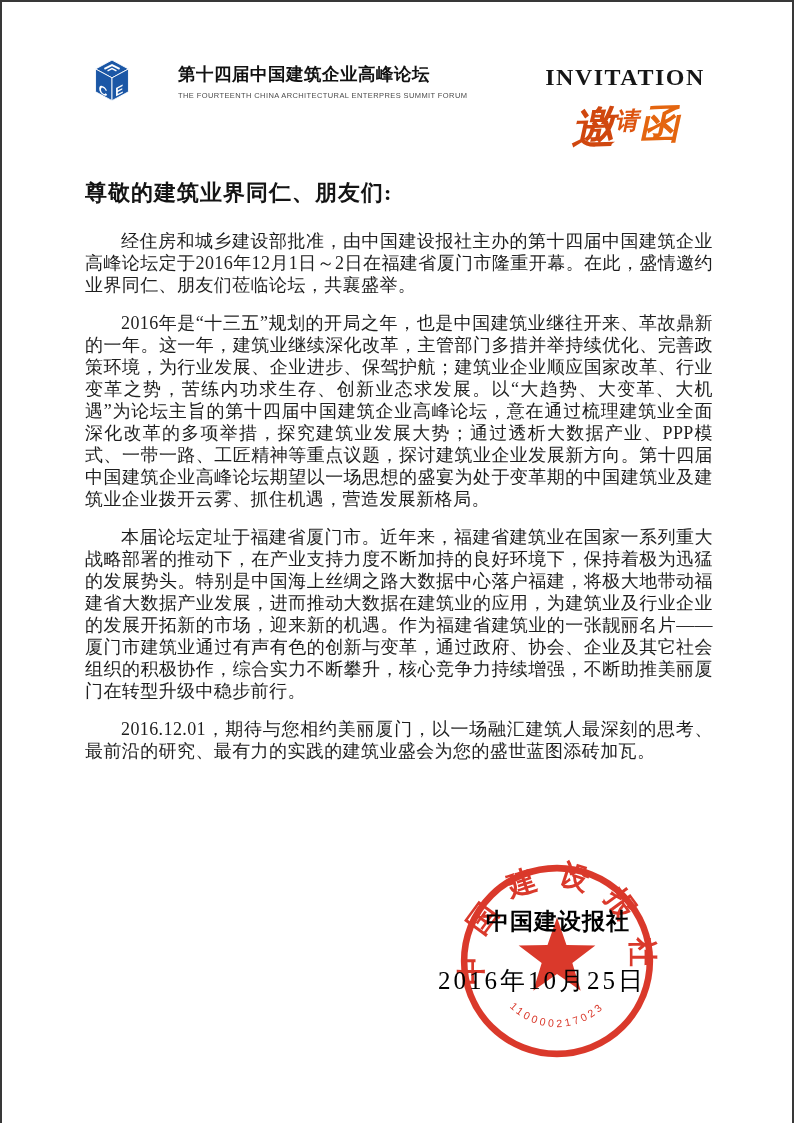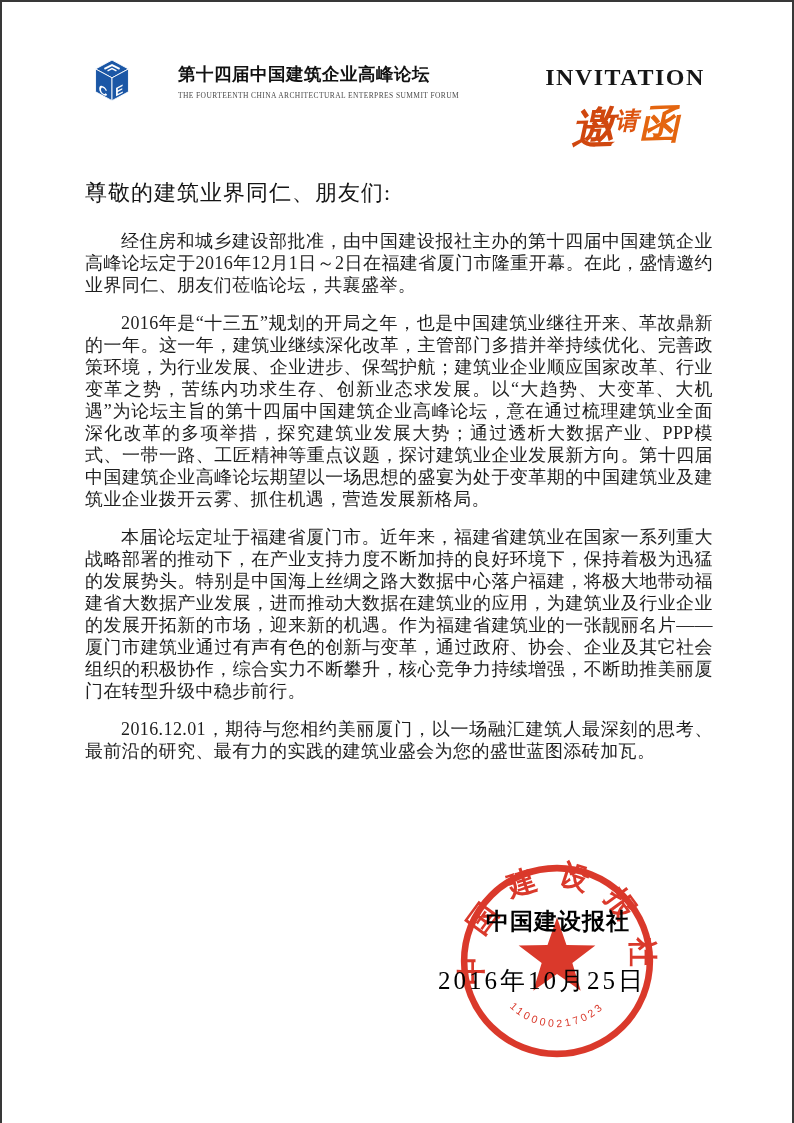--- a/index.html
+++ b/index.html
@@ -26,21 +26,21 @@
 
   
   .logo-mark{position:absolute;left:93px;top:53px;width:38px;height:56px;}
   .logo-text{position:absolute;left:138px;top:62px;width:300px;margin-left:40px;}
   .logo-cn{
     font-family:"Liberation Sans","DejaVu Sans",sans-serif;
     font-weight:bold;font-size:17.5px;letter-spacing:0.5px;color:#111;
     white-space:nowrap;
   }
   .logo-en{
-    font-family:Liberation Serif, serif;
+    font-family:Liberation Sans, sans-serif;
     font-size:7.5px;letter-spacing:0.4px;color:#4a4a4a;margin-top:5px;
     white-space:nowrap;
   }
   .inv-block{position:absolute;left:535px;top:64px;width:180px;text-align:center;}
   .inv-en{
     font-family:"Liberation Serif","DejaVu Serif",serif;
     font-weight:600;font-size:24px;letter-spacing:1.5px;color:#161616;
   }
   .inv-cn{
     margin-top:6px;
@@ -50,21 +50,21 @@
     white-space:nowrap;
     transform:rotate(-2deg);
   }
   .inv-cn .c1{font-size:44px;font-weight:bold;color:#d0470f;}
   .inv-cn .c2{font-size:24px;font-weight:bold;color:#dd5410;vertical-align:12px;}
   .inv-cn .c3{font-size:40px;font-weight:bold;color:#e4650f;vertical-align:2px;}
 
   
   .letter{position:absolute;left:85px;top:178px;width:628px;}
   .salutation{
-    font-size:22px;font-weight:normal;letter-spacing:1px;color:#141414;
+    font-size:22px;font-weight:bold;letter-spacing:1px;color:#141414;
     margin:0 0 22px 0;
   }
   .letter p{
     margin:16px 0 10px 0;
     font-size:18px;line-height:22px;letter-spacing:0.4px;
     text-indent:2em;text-align:justify;color:var(--ink);
   }
 
   
   .signature{position:absolute;left:438px;top:848px;width:310px;height:230px;}

